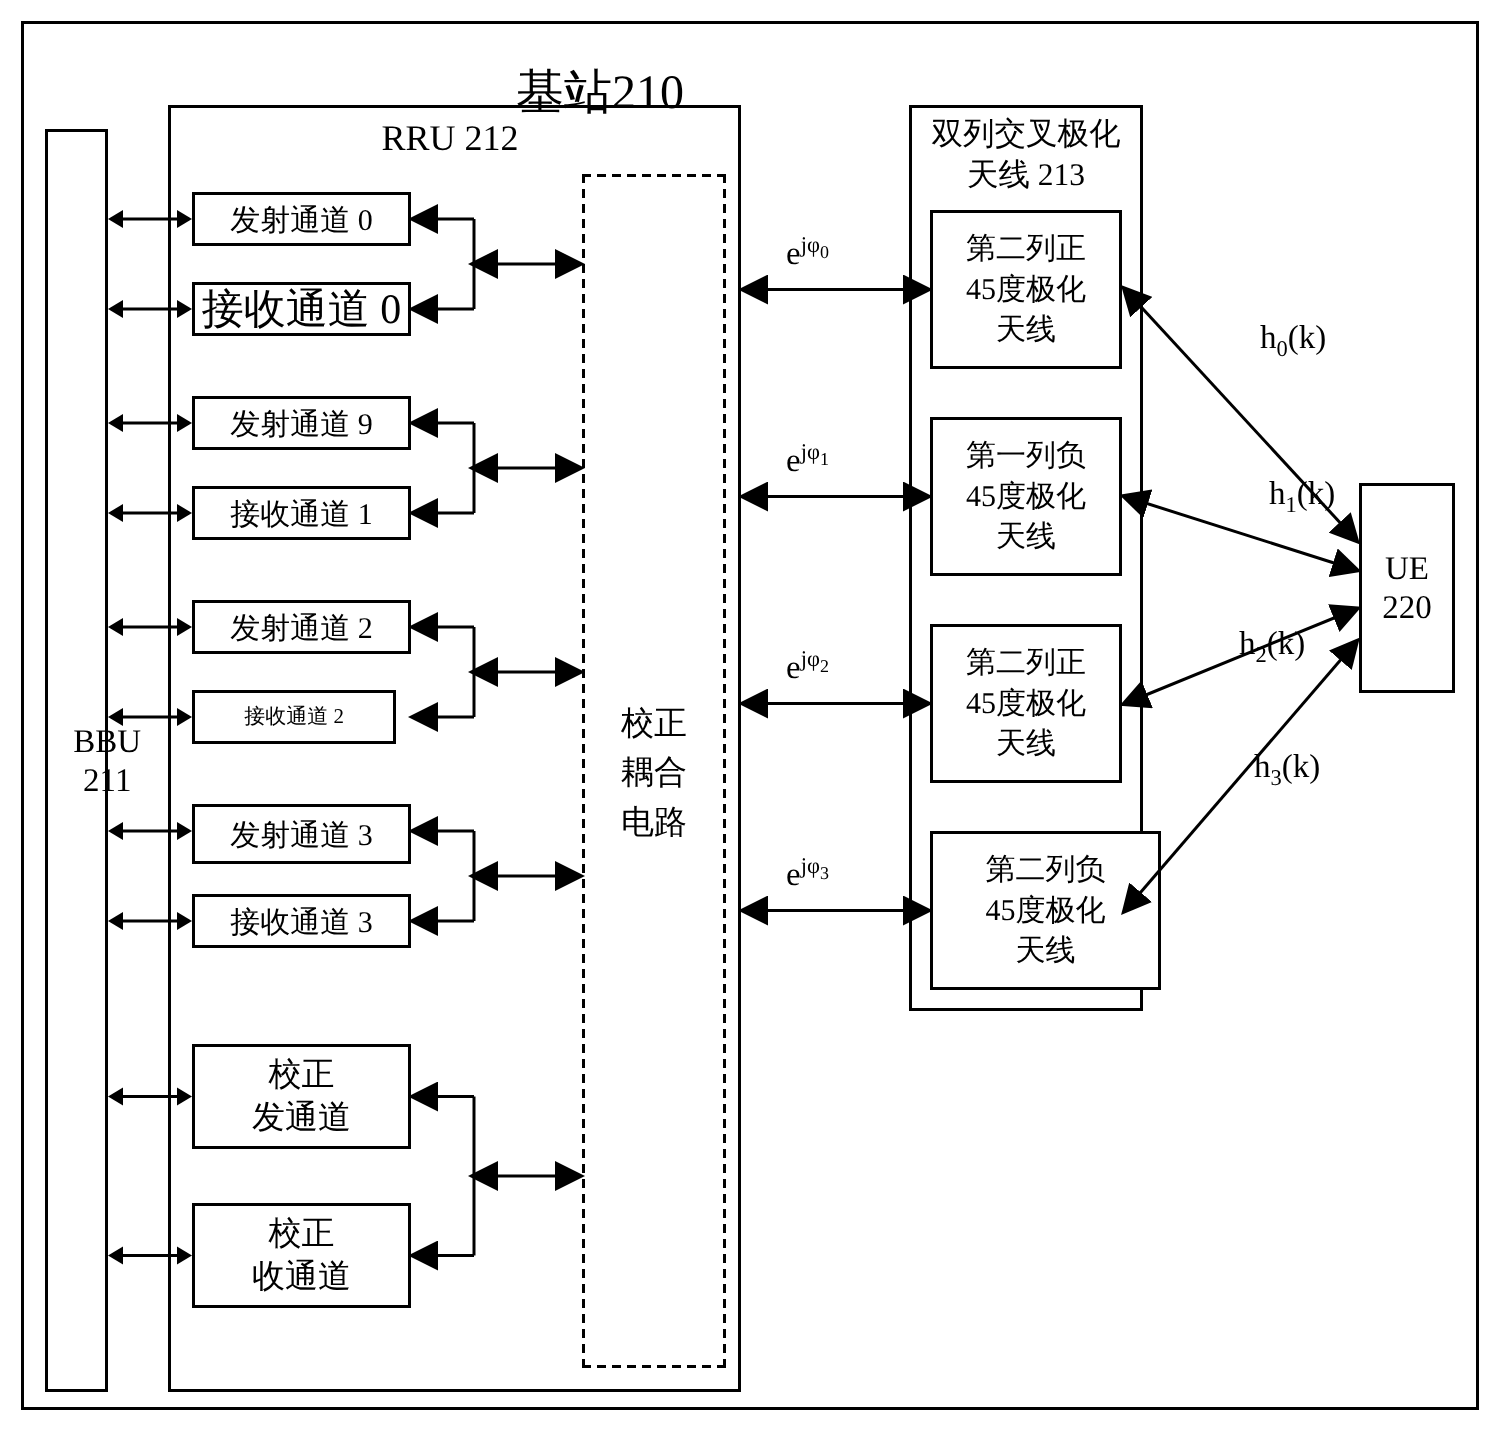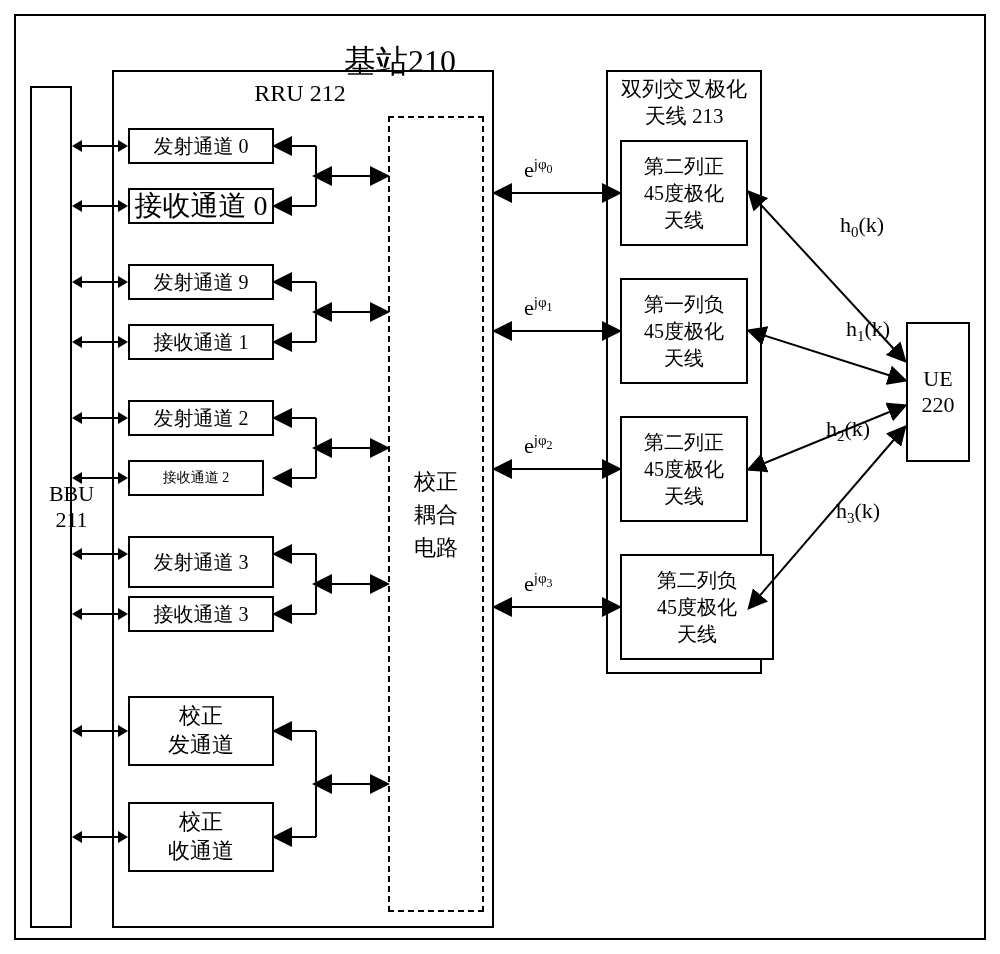--- a/index.html
+++ b/index.html
@@ -57,21 +57,21 @@
 <div class="box" style="left:620px; top:278px; width:128px; height:106px; font-size:20px; white-space:pre-line; line-height:1.35;">第一列负
 45度极化
 天线</div>
 
 <div class="box" style="left:128px; top:400px; width:146px; height:36px; font-size:20px;">发射通道 2</div>
 <div class="box" style="left:128px; top:460px; width:136px; height:36px; font-size:14px;">接收通道 2</div>
 <div class="box" style="left:620px; top:416px; width:128px; height:106px; font-size:20px; white-space:pre-line; line-height:1.35;">第二列正
 45度极化
 天线</div>
 
-<div class="box" style="left:128px; top:536px; width:146px; height:52px; font-size:20px;">发射通道 3</div>
+<div class="box" style="left:128px; top:536px; width:146px; height:40px; font-size:20px;">发射通道 3</div>
 <div class="box" style="left:128px; top:596px; width:146px; height:36px; font-size:20px;">接收通道 3</div>
 <div class="box" style="left:620px; top:554px; width:154px; height:106px; font-size:20px; white-space:pre-line; line-height:1.35;">第二列负
 45度极化
 天线</div>
 
 <div class="box" style="left:128px; top:696px; width:146px; height:70px; font-size:22px; white-space:pre-line; line-height:1.3;">校正
 发通道</div>
 <div class="box" style="left:128px; top:802px; width:146px; height:70px; font-size:22px; white-space:pre-line; line-height:1.3;">校正
 收通道</div>
 

